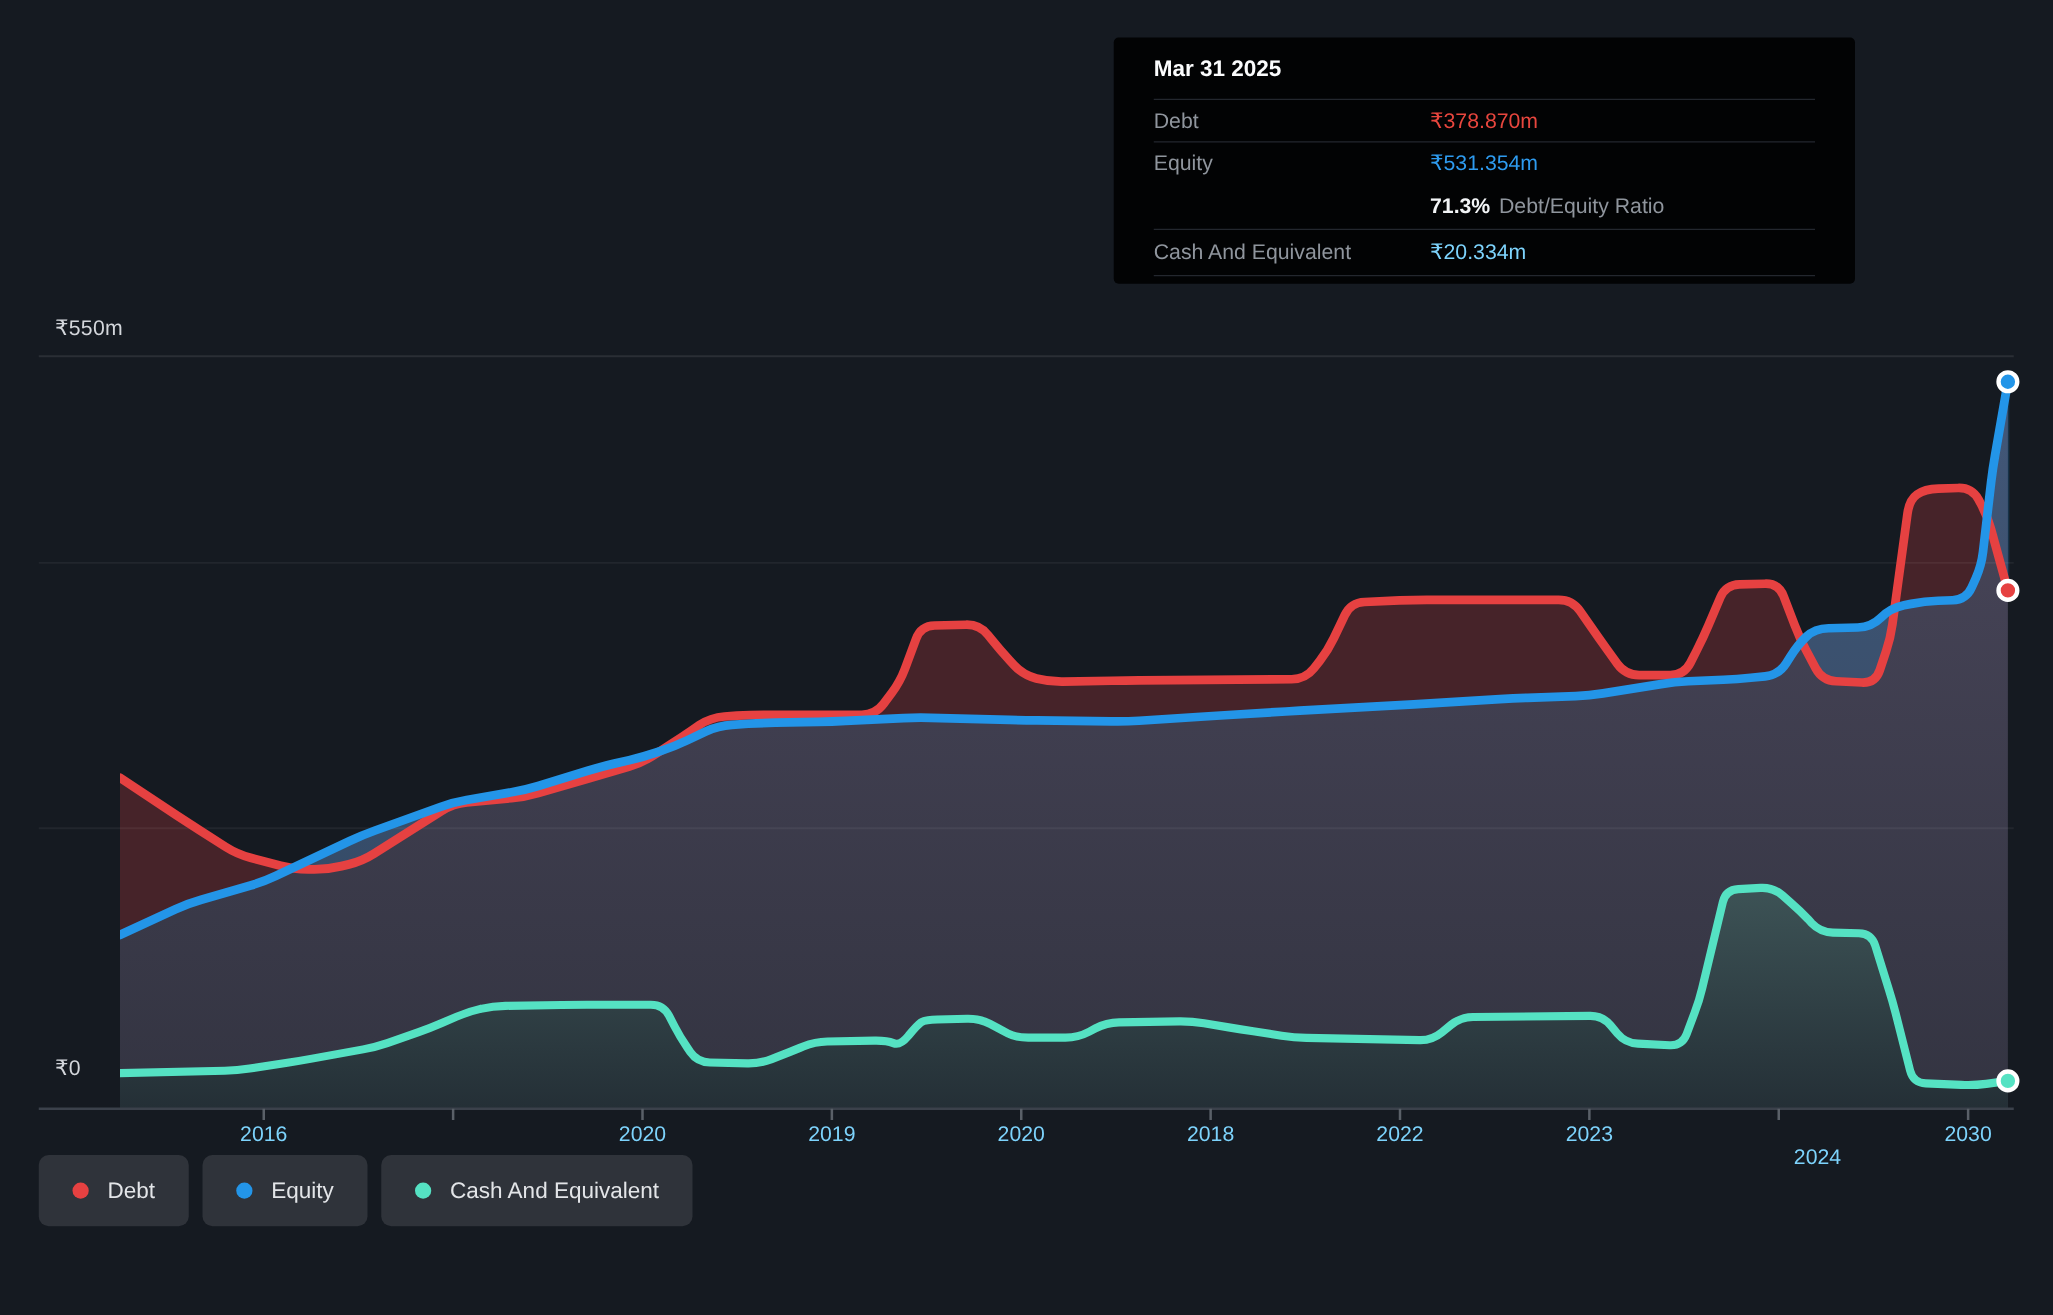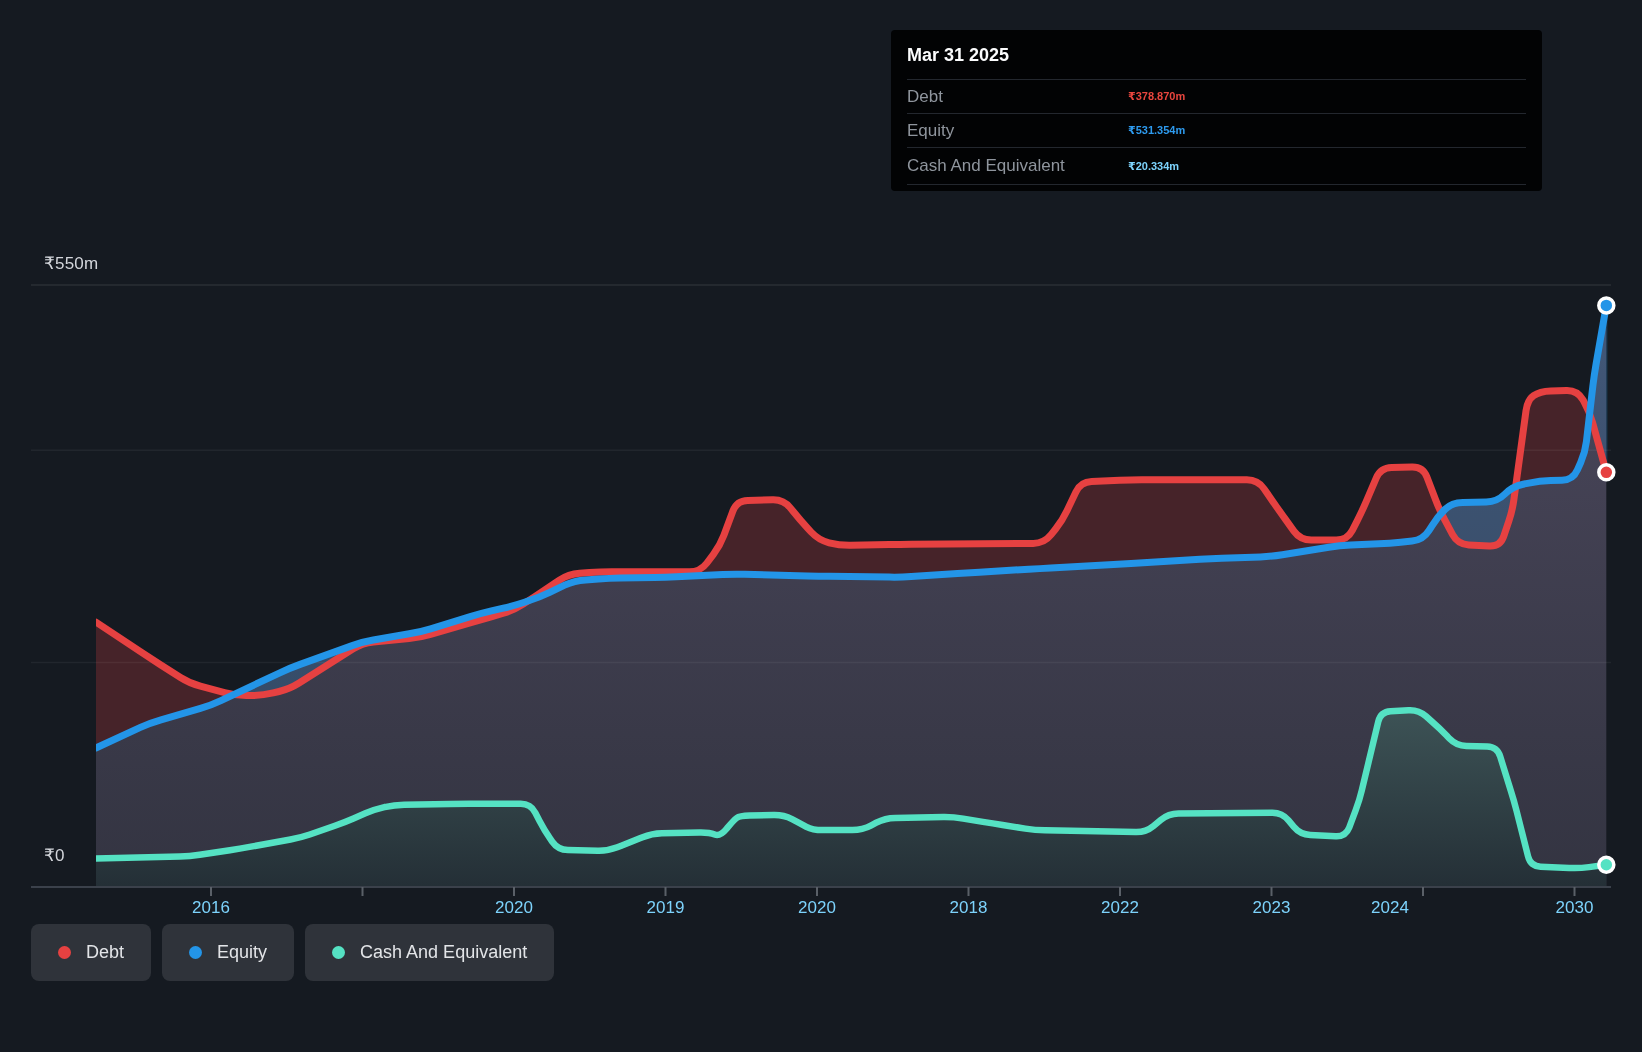--- a/index.html
+++ b/index.html
@@ -2,28 +2,28 @@
 <html><head>
 <meta charset="utf-8">
 <style>
   html,body{margin:0;padding:0;background:#151a21;}
   #stage{position:relative;width:1642px;height:1052px;background:#151a21;overflow:hidden;
          font-family:"Liberation Sans","DejaVu Sans",sans-serif;}
   #chart-svg{position:absolute;left:0;top:0;}
   .ylabel{position:absolute;color:#d3d6db;font-size:17px;letter-spacing:.2px;}
   .xlabel{position:absolute;transform:translateX(-50%);color:#7dd3fc;font-size:17px;top:898px;}
   
-  .tooltip{position:absolute;left:891px;top:30px;width:651px;box-sizing:border-box;
-           background:#020304;border-radius:4px;padding:0 16px;z-index:5;}
+  .tooltip{position:absolute;left:891px;top:30px;width:593px;box-sizing:border-box;
+           background:#020304;border-radius:4px;padding:0 32px;z-index:5;}
   .tt-title{color:#fbfcfd;font-size:18px;font-weight:bold;padding:15px 0 13px 0;}
   .tt-sep{height:1px;background:#23272e;}
   .tt-row{display:flex;align-items:center;height:33px;}
   .tt-row.tall{height:36px;}
   .tt-label{width:221px;color:#8f959d;font-size:17px;}
-  .tt-value{font-size:11px;font-weight:bold;}
+  .tt-value{font-size:17px;font-weight:normal;}
   .tt-value.debt{color:#e8463e;}
   .tt-value.equity{color:#2e9bef;}
   .tt-value.cash{color:#7dd3fc;}
   .tt-ratio-val{color:#f2f4f6;font-size:17px;font-weight:bold;}
   .tt-ratio-lab{color:#8f959d;font-size:17px;margin-left:7px;}
   .tt-bottom-pad{height:6px;}
   
   .legend{position:absolute;left:31px;top:924px;display:flex;gap:11px;z-index:4;}
   .pill{display:flex;align-items:center;height:57px;padding:0 27px;background:#2f333a;
         border-radius:8px;cursor:pointer;}
@@ -90,35 +90,40 @@
 
   <div id="xlabels">
       <div class="xlabel" style="left: 211px;">2016</div>
       <div class="xlabel" style="left: 365px; margin-top: 44px;">2017</div>
       <div class="xlabel" style="left: 514px;">2020</div>
       <div class="xlabel" style="left: 665.5px;">2019</div>
       <div class="xlabel" style="left: 817px;">2020</div>
       <div class="xlabel" style="left: 968.5px;">2018</div>
       <div class="xlabel" style="left: 1120px;">2022</div>
       <div class="xlabel" style="left: 1271.5px;">2023</div>
-      <div class="xlabel" style="left: 1390px;">2024</div>
+      <div class="xlabel" style="left: 1454px; margin-top: 18px;">2024</div>
       <div class="xlabel" style="left: 1574.5px;">2030</div>
     </div>
 
   <div class="tooltip">
     <div class="tt-title">Mar 31 2025</div>
     <div class="tt-sep"></div>
     <div class="tt-row">
       <span class="tt-label">Debt</span>
       <span class="tt-value debt">₹378.870m</span>
     </div>
     <div class="tt-sep"></div>
     <div class="tt-row">
       <span class="tt-label">Equity</span>
       <span class="tt-value equity">₹531.354m</span>
+    </div>
+    <div class="tt-row tall">
+      <span class="tt-label"></span>
+      <span class="tt-ratio-val">71.3%</span>
+      <span class="tt-ratio-lab">Debt/Equity Ratio</span>
     </div>
     <div class="tt-sep"></div>
     <div class="tt-row tall">
       <span class="tt-label">Cash And Equivalent</span>
       <span class="tt-value cash">₹20.334m</span>
     </div>
     <div class="tt-sep"></div>
     <div class="tt-bottom-pad"></div>
   </div>
 

